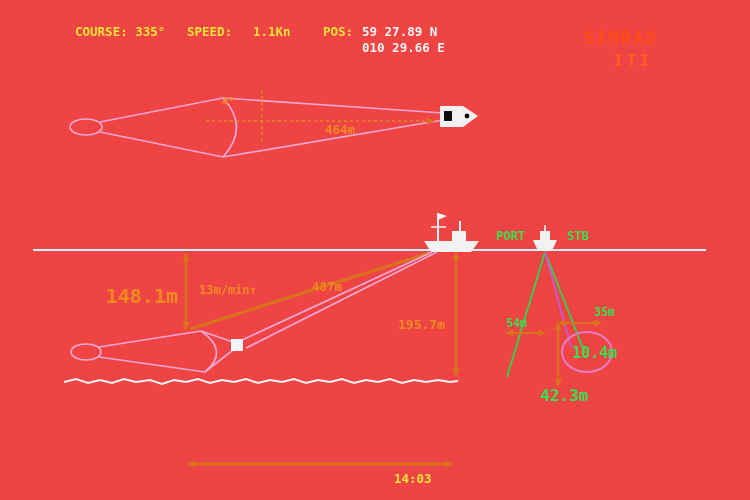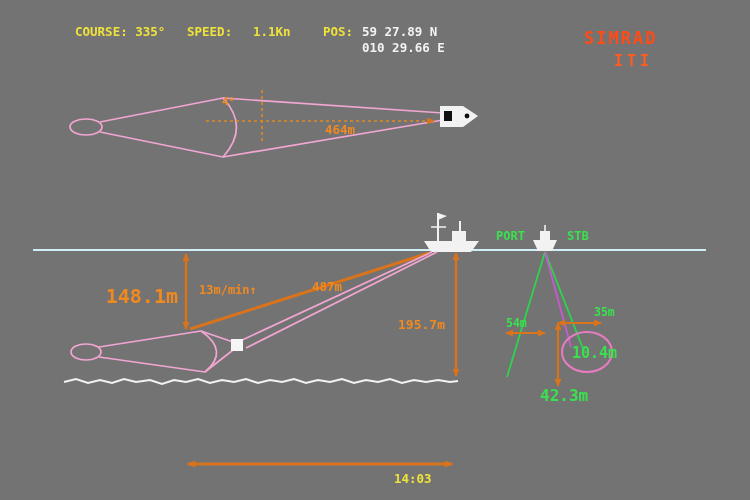--- a/index.html
+++ b/index.html
@@ -1,17 +1,17 @@
 <!DOCTYPE html>
 <html><head>
 <meta charset="utf-8">
 <style>
   html,body{margin:0;padding:0;background:#000;}
   body{width:750px;height:500px;overflow:hidden;}
-  #screen{position:relative;width:750px;height:500px;background:#737373;}
+  #screen{position:relative;width:750px;height:500px;background:#ef4444;}
   svg{display:block;}
   text{font-family:"DejaVu Sans Mono","Liberation Mono",monospace;font-weight:bold;}
   .yellow{fill:#efe23a;}
   .white{fill:#f3f3f3;}
   .orange{fill:#f08a20;}
   .green{fill:#3ae04e;}
   .brand{fill:#ff4b16;letter-spacing:2px;}
   .brand2{fill:#ff5c1e;letter-spacing:4px;}
   .pink{stroke:#f2a6d2;fill:none;stroke-width:1.7;}
   .oline{stroke:#d9731c;fill:none;}

